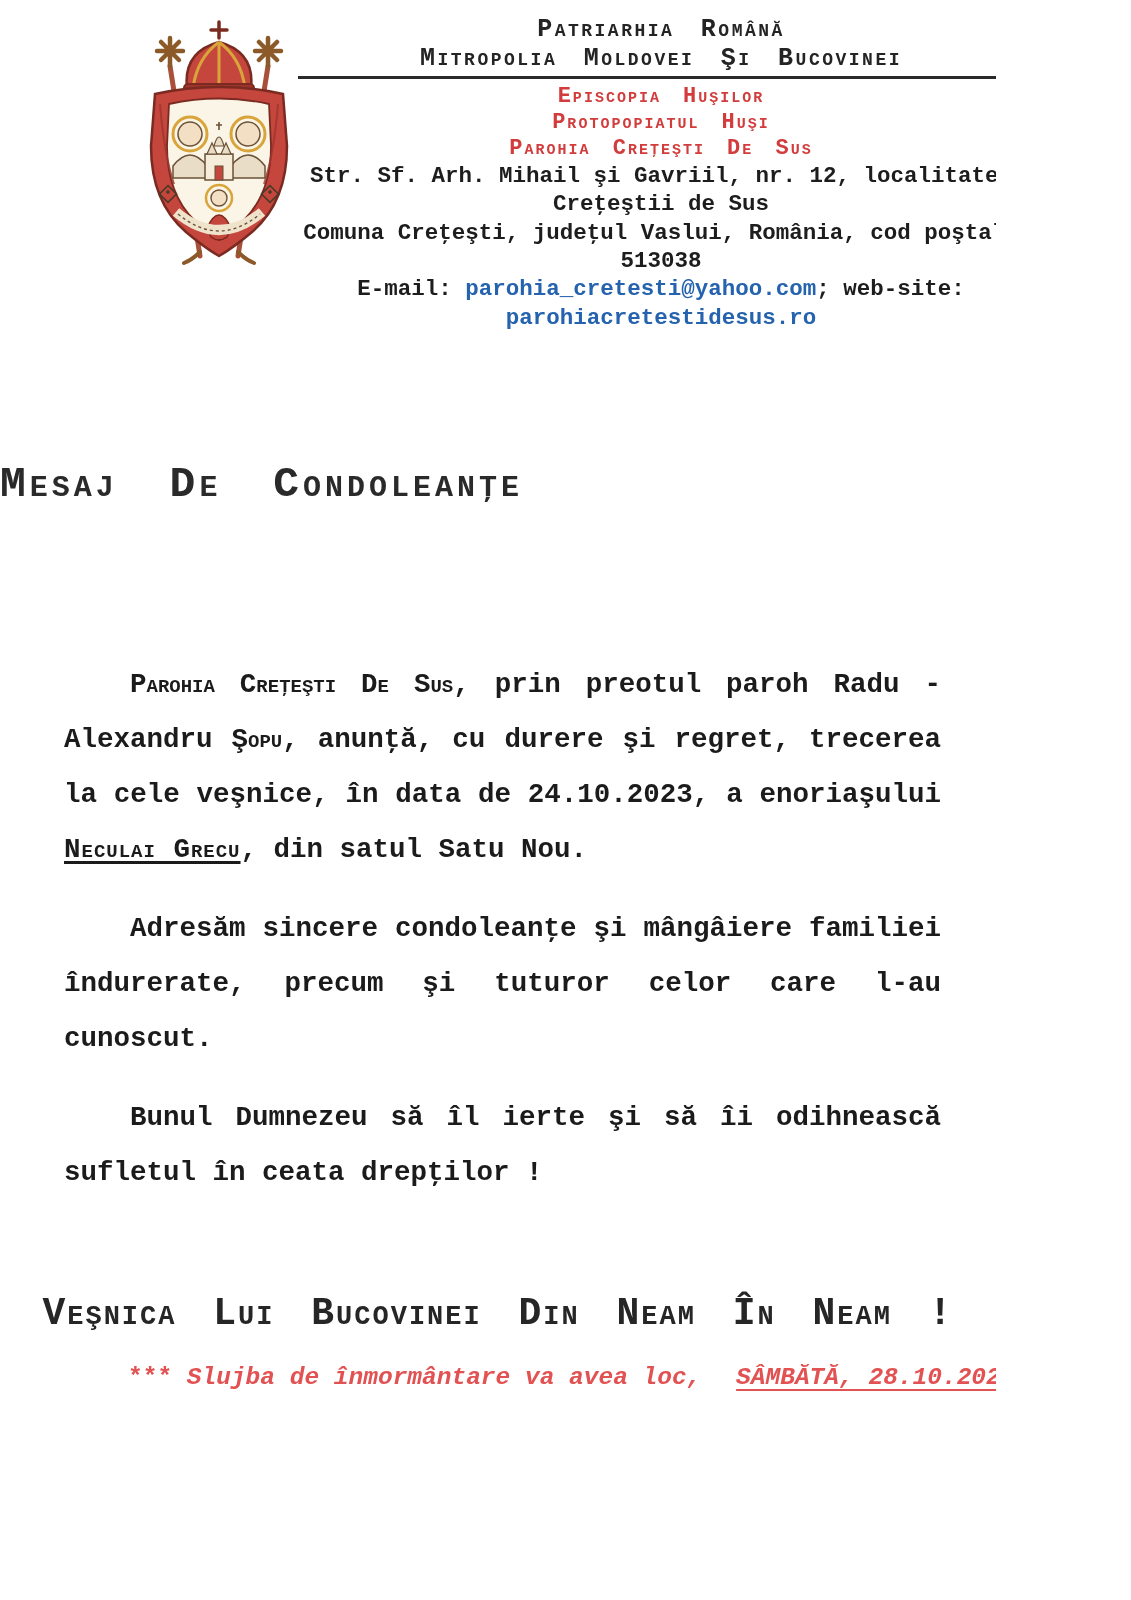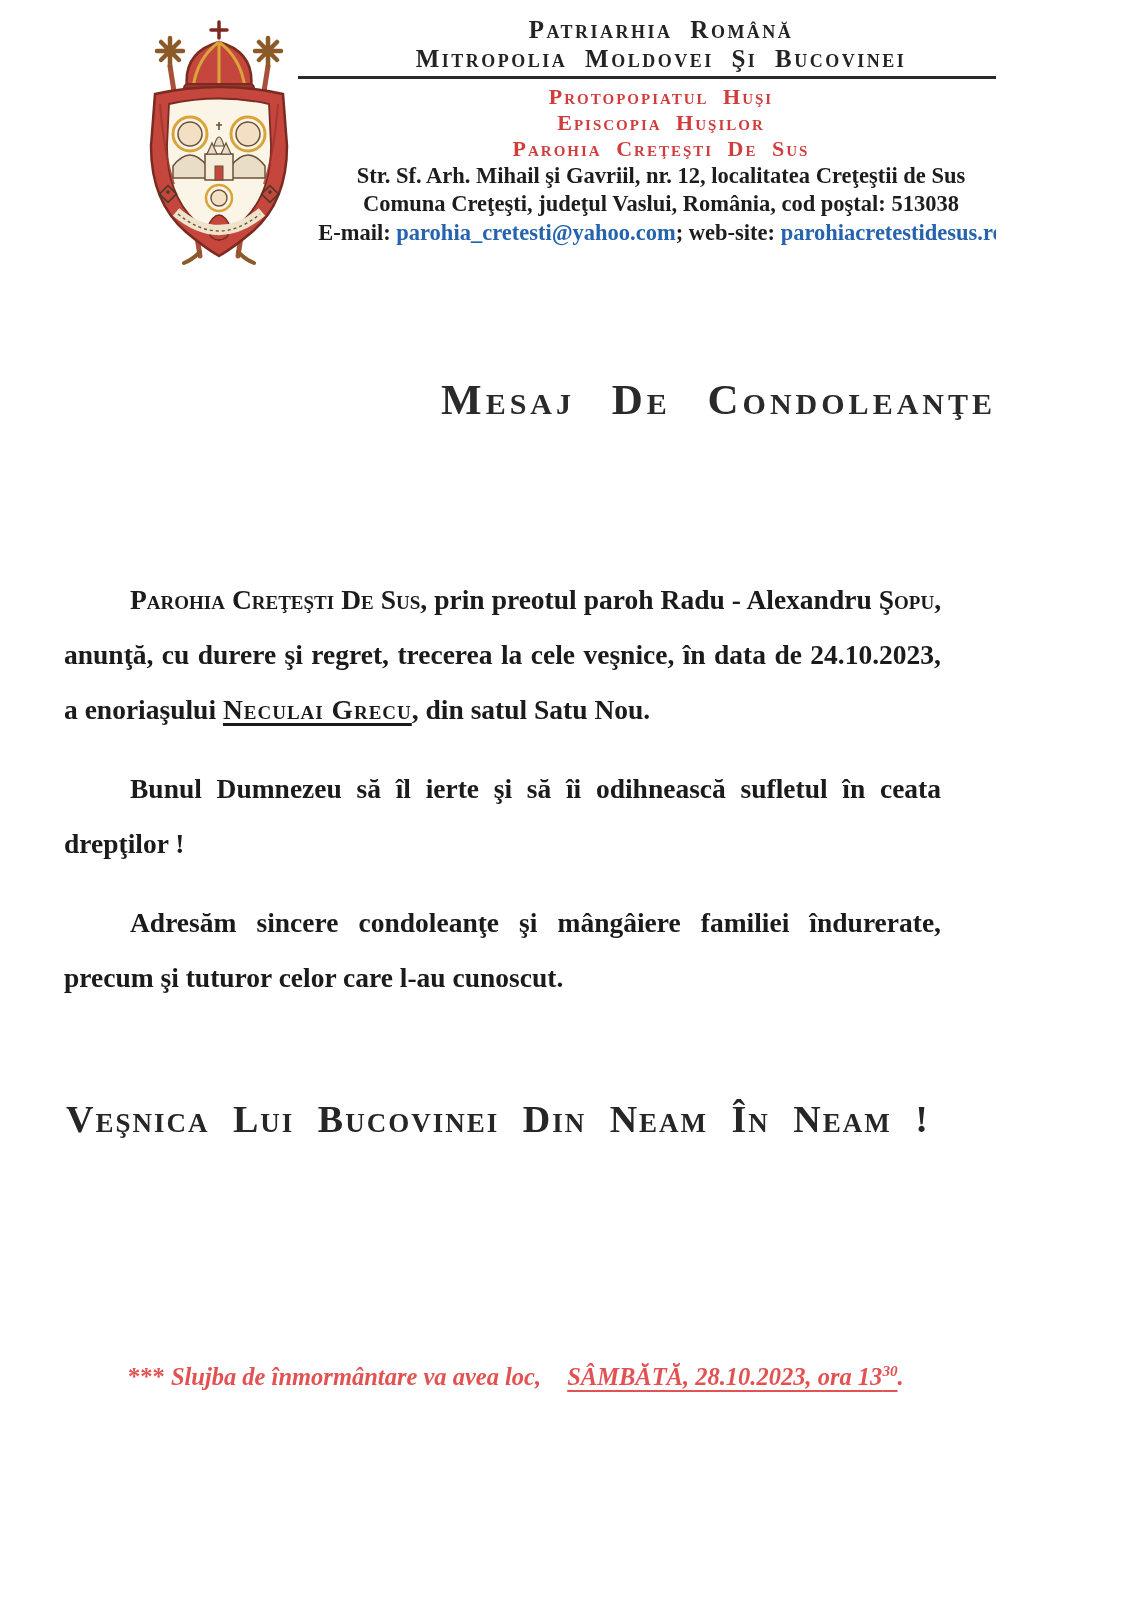--- a/index.html
+++ b/index.html
@@ -1,21 +1,21 @@
 <!DOCTYPE html>
 <html><head>
 <meta charset="utf-8">
 <style>
   html,body { margin:0; padding:0; background:#ffffff; }
   .page {
     position:relative;
     width:996px;
     height:1600px;
     background:#ffffff;
-    font-family:Liberation Serif, serif;
+    font-family:Liberation Mono, monospace;
     color:#1d1d1d;
     overflow:hidden;
   }
   
   .letterhead { position:relative; padding-top:16px; }
   .emblem {
     position:absolute; left:126px; top:12px;
     width:186px; height:260px;
   }
   .head-text {
@@ -50,21 +50,21 @@
     font-weight:bold;
     font-size:22.5px;
     line-height:1.26;
     color:#1d1d1d;
   }
   .addr a { cursor:pointer; }
   .blue { color:#2563ae; text-decoration:none; }
   
   .doc-title {
     margin:128px 0 0 0;
-    text-align:right;
+    text-align:left;
     font-variant:small-caps;
     font-weight:bold;
     font-size:43px;
     letter-spacing:4px;
     word-spacing:22px;
     color:#2a2a2a;
   }
   
   .doc-body {
     margin-top:148px;
@@ -185,39 +185,39 @@
 
         <path d="M50 200 Q93 236 136 200" fill="none" stroke="#efe3cc" stroke-width="10"></path>
         <path d="M52 202 Q93 236 134 202" fill="none" stroke="#6b5136" stroke-width="1.4" stroke-dasharray="3 3"></path>
       </svg>
     </div>
 
     <div class="head-text">
       <div class="black-sc">Patriarhia Română</div>
       <div class="black-sc">Mitropolia Moldovei Şi Bucovinei</div>
       <hr class="head-rule">
+      <div class="red-sc">Episcopia Huşilor</div>
       <div class="red-sc">Protopopiatul Huşi</div>
-      <div class="red-sc">Episcopia Huşilor</div>
       <div class="red-sc">Parohia Creţeşti De Sus</div>
       <div class="addr">Str. Sf. Arh. Mihail şi Gavriil, nr. 12, localitatea Creţeştii de Sus</div>
       <div class="addr">Comuna Creţeşti, judeţul Vaslui, România, cod poştal: 513038</div>
       <div class="addr">
         <span>E-mail:</span>
         <a class="blue">parohia_cretesti@yahoo.com</a><span>;</span>
         <span>web-site:</span>
         <a class="blue">parohiacretestidesus.ro</a>
       </div>
     </div>
   </header>
 
   <h1 class="doc-title">Mesaj De Condoleanţe</h1>
 
   <div class="doc-body">
     <p><span class="sc">Parohia Creţeşti De Sus</span><span>, prin preotul paroh Radu - Alexandru </span><span class="sc">Şopu</span><span>, anunţă, cu durere şi regret, trecerea la cele veşnice, în data de 24.10.2023, a enoriaşului </span><span class="deceased">Neculai Grecu</span><span>, din satul Satu Nou.</span></p>
+    <p>Adresăm sincere condoleanţe şi mângâiere familiei îndurerate, precum şi tuturor celor care l-au cunoscut.</p>
     <p>Bunul Dumnezeu să îl ierte şi să îi odihnească sufletul în ceata drepţilor !</p>
-    <p>Adresăm sincere condoleanţe şi mângâiere familiei îndurerate, precum şi tuturor celor care l-au cunoscut.</p>
   </div>
 
   <div class="memorial">Veşnica Lui Bucovinei Din Neam În Neam !</div>
 
   <div class="footer-note"><span>***</span> <span class="it">Slujba de înmormântare va avea loc, </span><span class="udate"><span>SÂMBĂTĂ, 28.10.2023, ora 13</span><sup>30</sup></span><span class="it">.</span></div>
 
 </div>
 
 </body></html>

